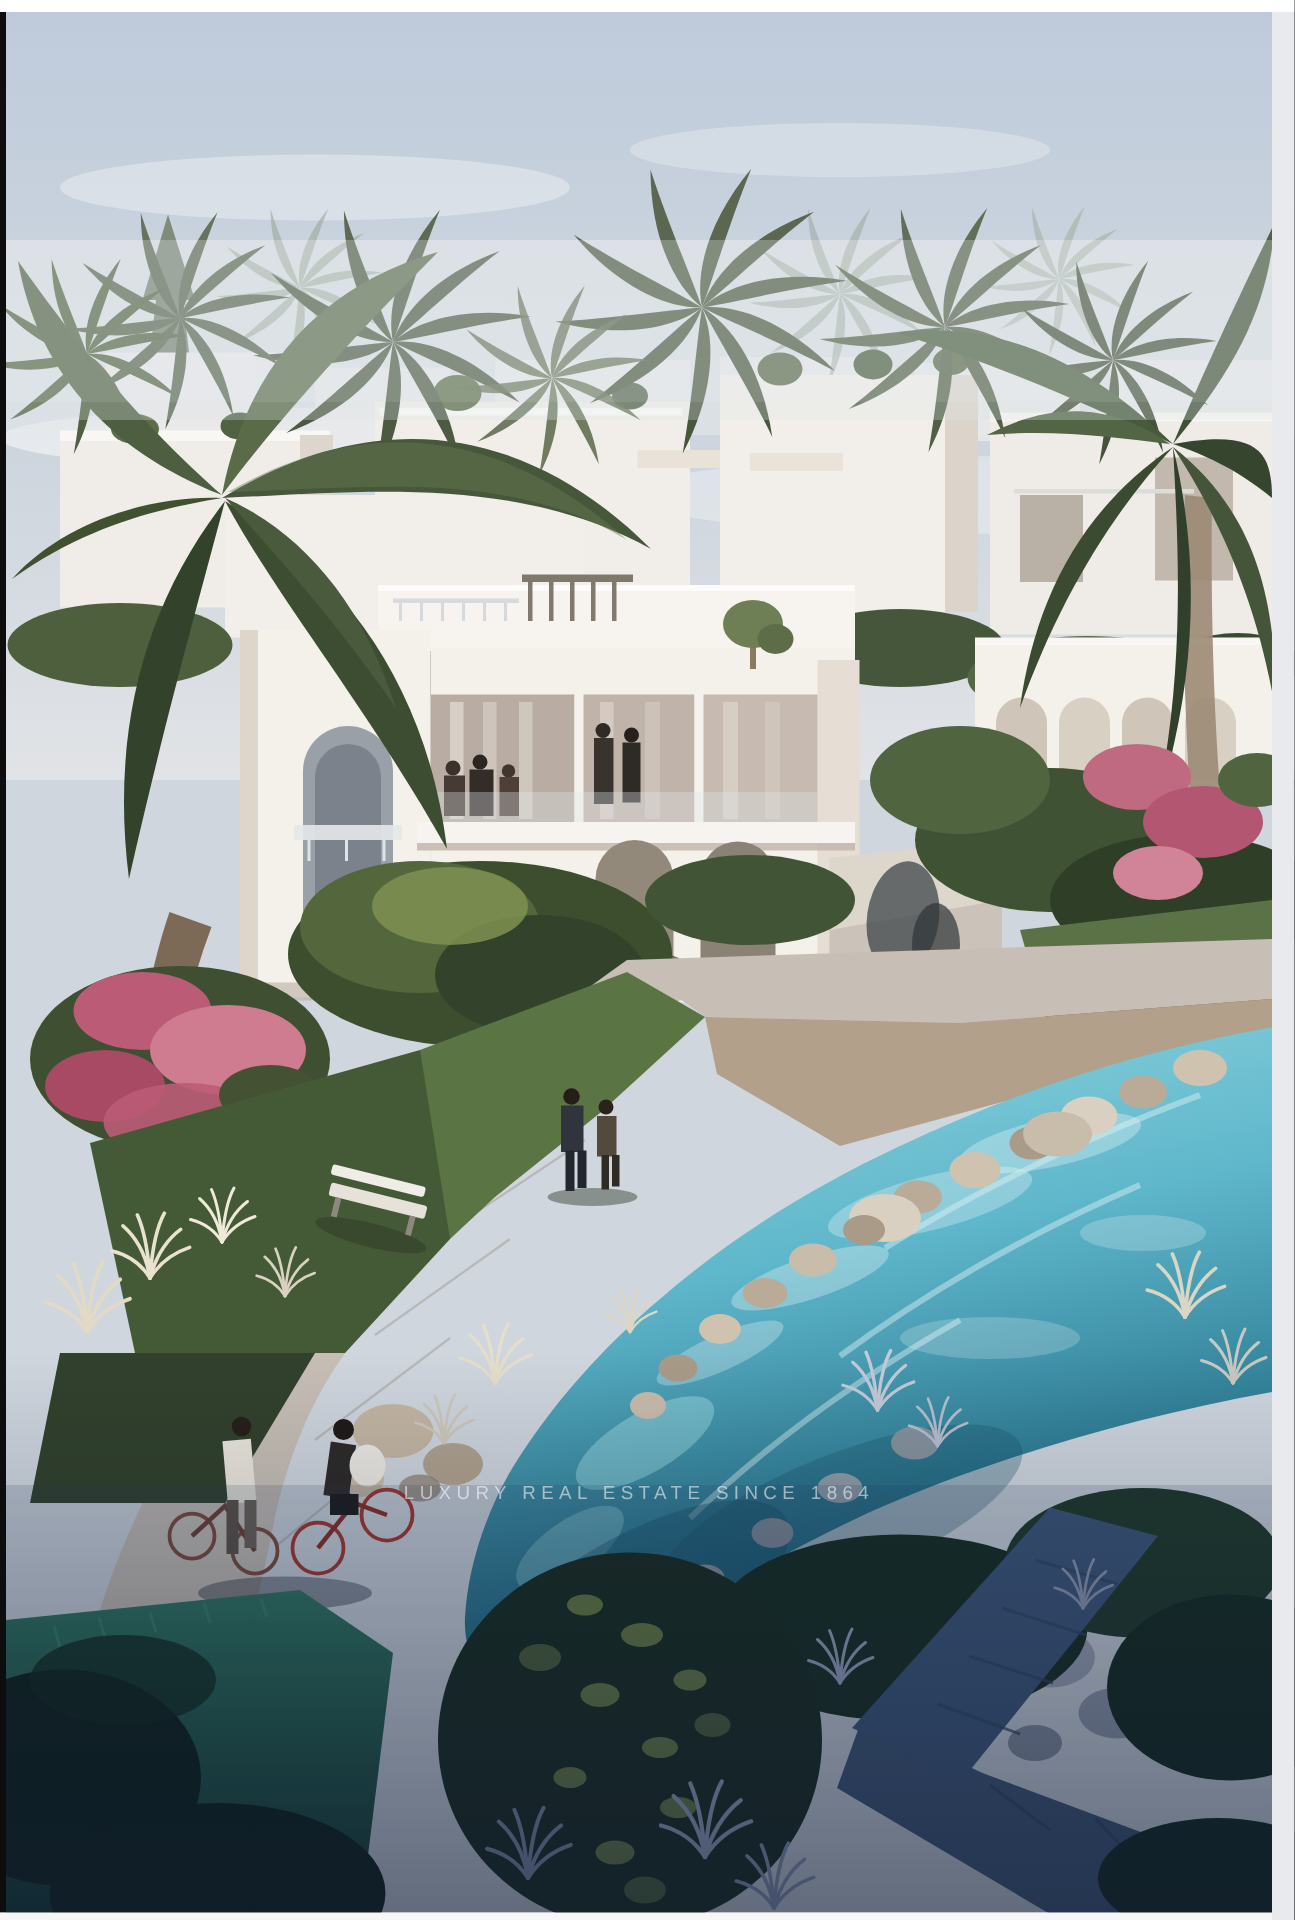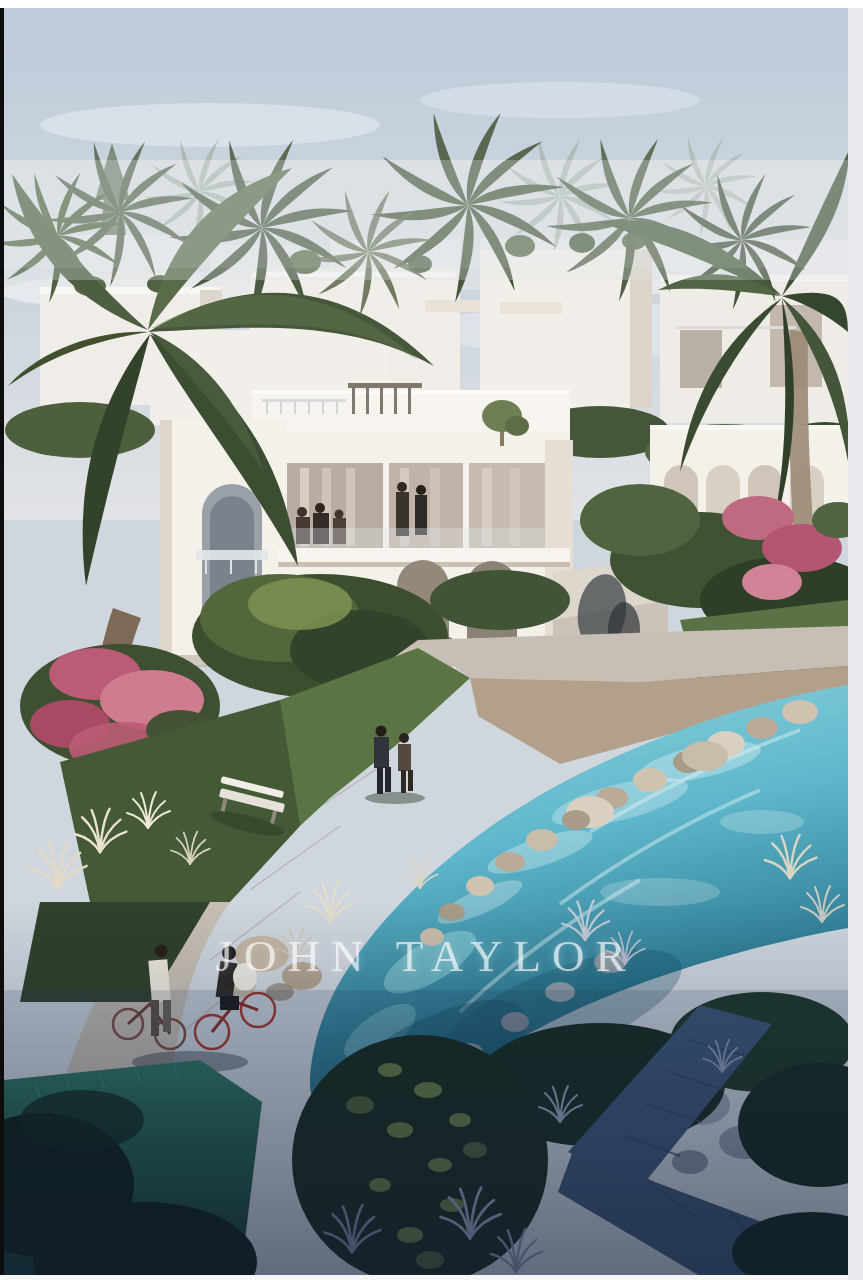--- a/index.html
+++ b/index.html
@@ -483,15 +483,15 @@
     <rect x="0" y="900" width="848" height="375" fill="url(#shadeG)"></rect>
     <rect x="0" y="990" width="848" height="290" fill="#24365c" opacity="0.16"></rect>
   </g>
 </svg>
 
 <div class="frame-right"></div>
 <div class="frame-top"></div>
 <div class="frame-left"></div>
 <div class="frame-bottom"></div>
 
-<div class="watermark wm-brand">JOHN TAYLOR</div>
+<div class="watermark wm-tagline">LUXURY REAL ESTATE SINCE 1864</div>
 
 </div>
 
 </body></html>

